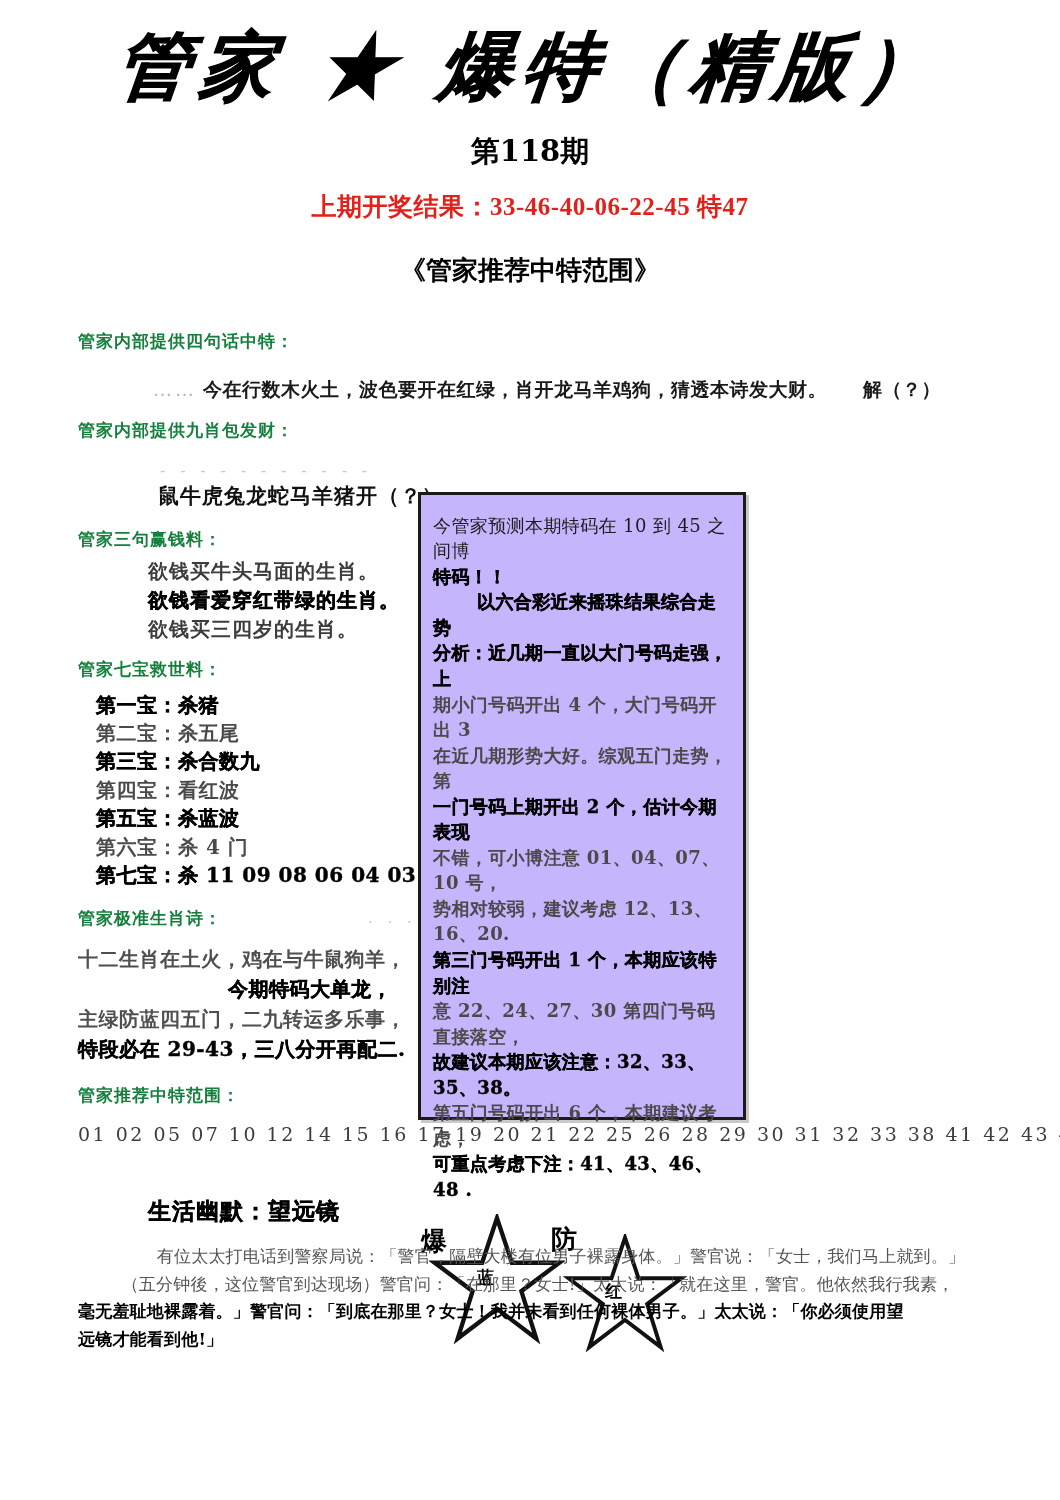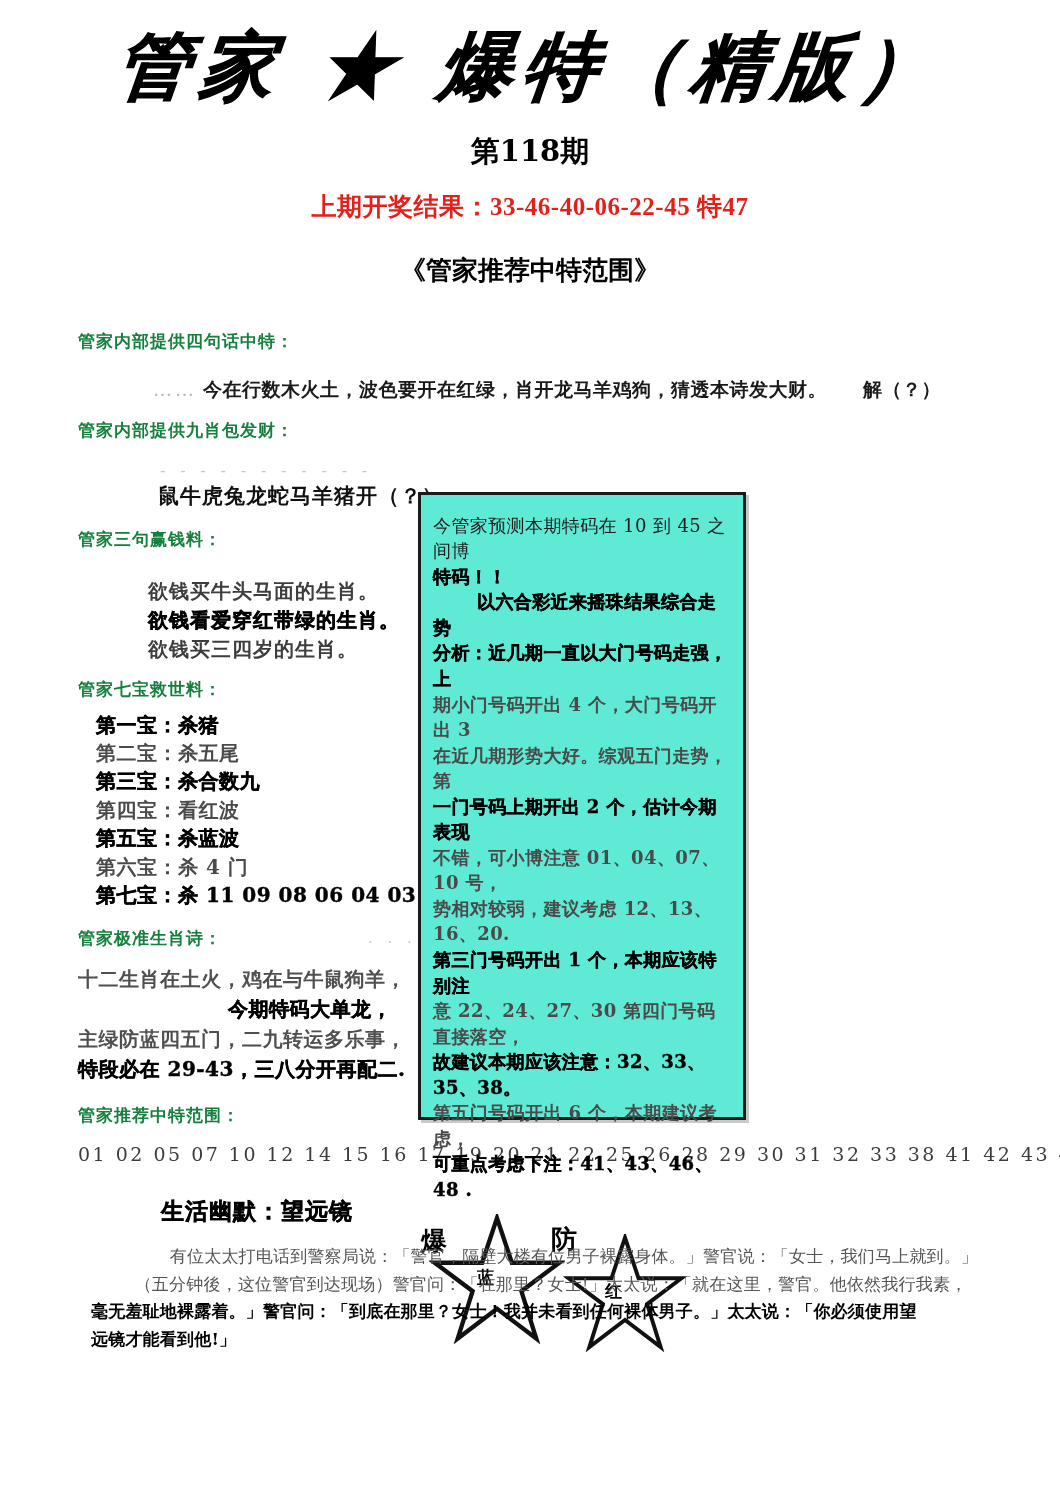--- a/index.html
+++ b/index.html
@@ -97,21 +97,21 @@
 
   .nine-zodiac{
     font-size:21px;
     font-weight:bold;
     font-family:"DejaVu Serif","Liberation Serif",serif;
     margin:34px 0 18px 80px;
     letter-spacing:1px;
   }
 
   .three-lines{
-    margin:26px 0 14px 70px;
+    margin:6px 0 14px 70px;
     font-family:"DejaVu Serif","Liberation Serif",serif;
   }
   .three-lines div{
     font-size:20px;
     line-height:1.45;
     letter-spacing:1px;
   }
   .tl-1{ color:#3d3d3d; font-weight:bold; }
   .tl-2{ color:#000; font-weight:bold; -webkit-text-stroke:0.5px #000;}
   .tl-3{ color:#3d3d3d; font-weight:bold; }
@@ -159,21 +159,21 @@
 
   
   .analysis-box{
     position:absolute;
     left:418px;
     top:162px;
     width:328px;
     height:628px;
     border:3px solid #1a1a1a;
     box-sizing:border-box;
-    background:#5eead4;
+    background:#c4b5fd;
     box-shadow:3px 3px 0 #c9c9c9;
   }
   .analysis-inner{
     padding:18px 12px 6px 12px;
     font-family:"DejaVu Serif","Liberation Serif",serif;
   }
   .ab-line{
     font-size:18px;
     line-height:1.42;
     letter-spacing:0.4px;
@@ -201,21 +201,21 @@
     position:absolute;
     font-size:17px;
     font-weight:bold;
     font-family:"DejaVu Serif","Liberation Serif",serif;
     color:#000;
   }
 
   
   .humor{
     position:absolute;
-    left:91px;
+    left:78px;
     top:1196px;
     width:920px;
     font-family:"DejaVu Serif","Liberation Serif",serif;
   }
   .humor-title{
     font-size:23px;
     font-weight:bold;
     letter-spacing:1px;
     margin-left:70px;
     color:#000;

